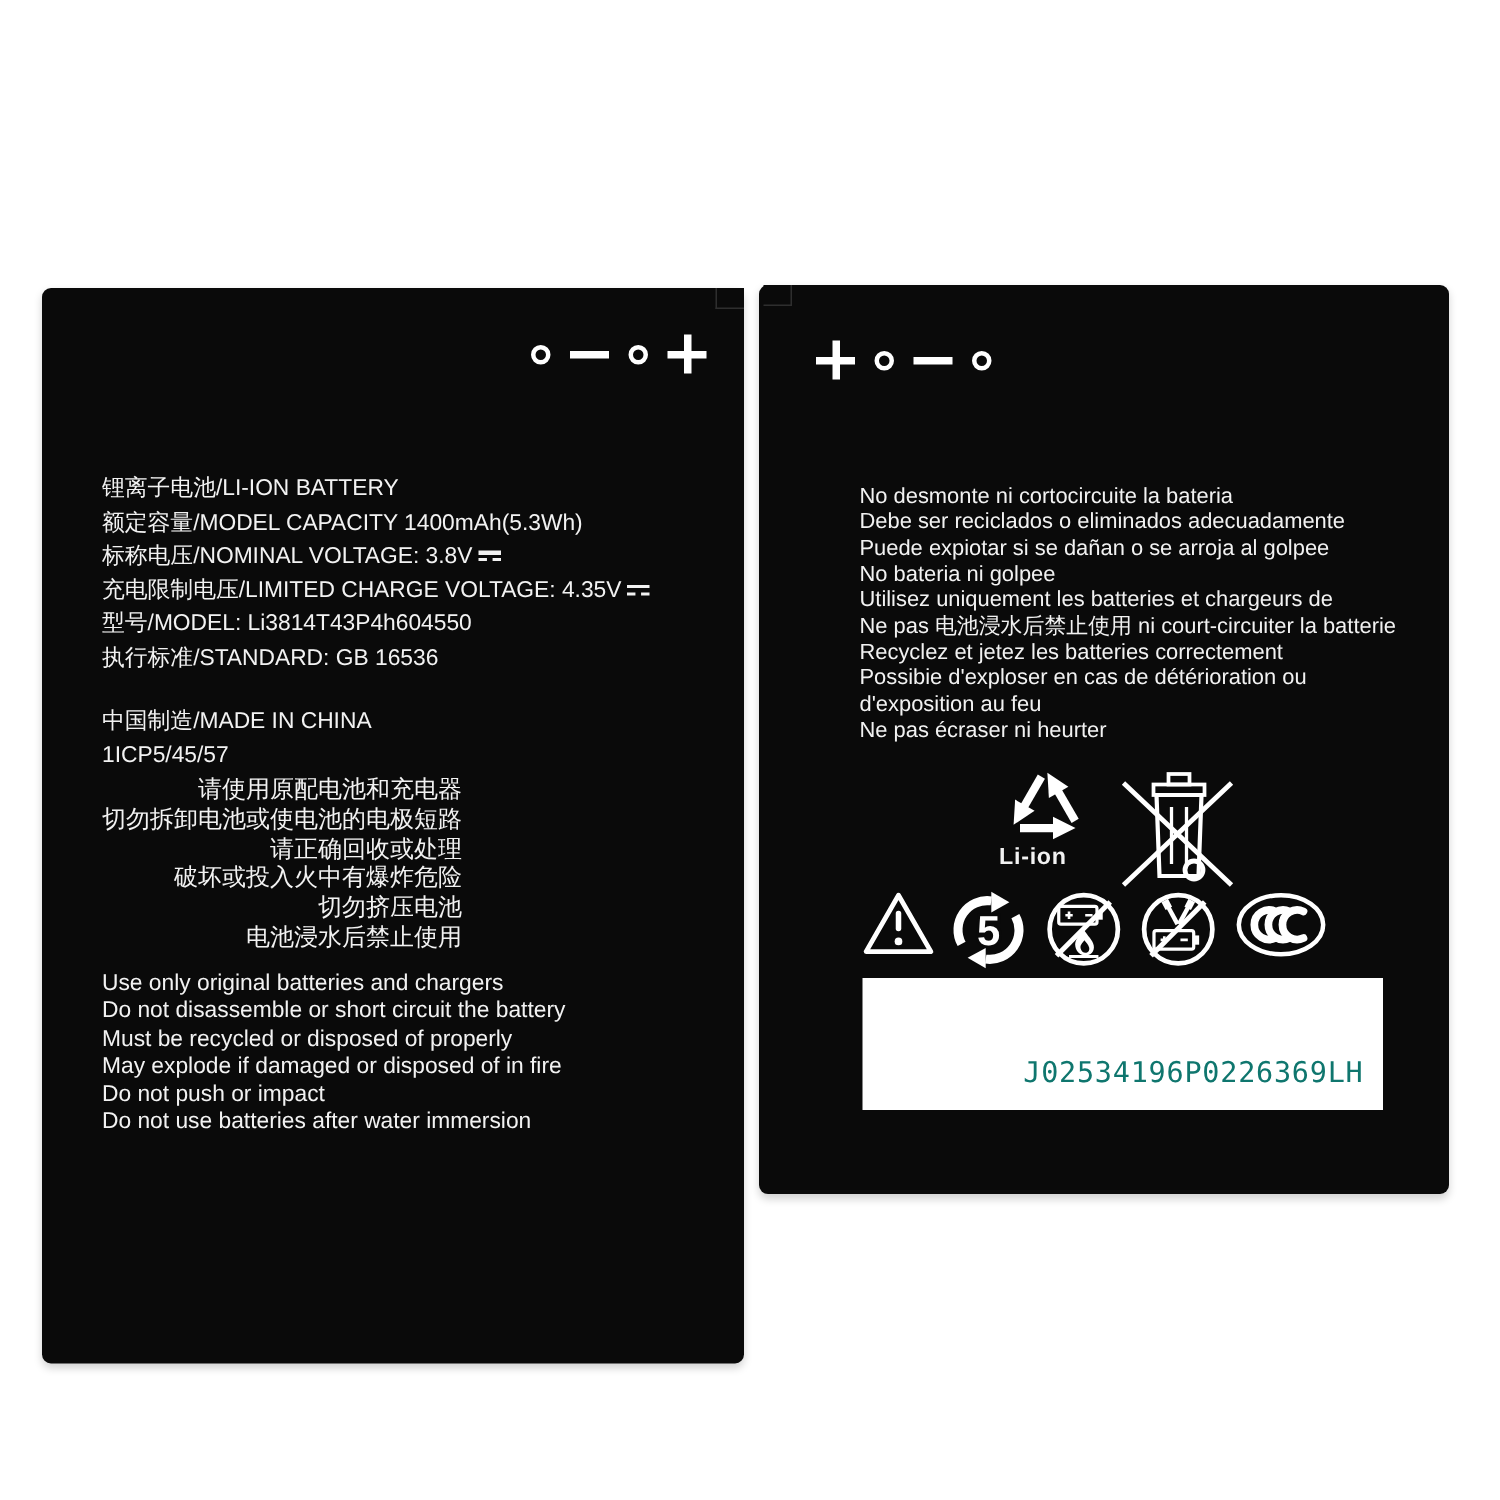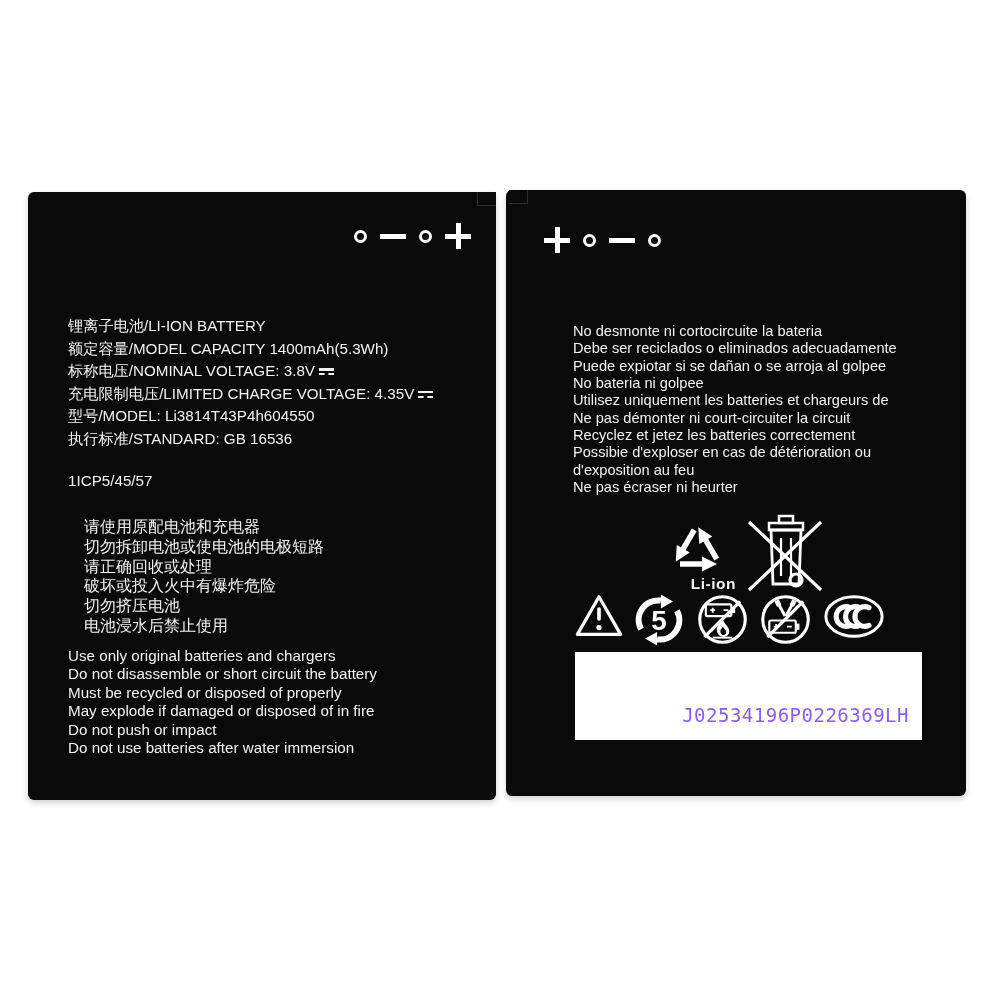--- a/index.html
+++ b/index.html
@@ -7,64 +7,64 @@
     width:1000px;height:1000px;background:#ffffff;position:relative;overflow:hidden;
     font-family:"Liberation Sans","DejaVu Sans",sans-serif;
     -webkit-font-smoothing:antialiased;
   }
   .stage{position:absolute;inset:0;}
   .battery{
     position:absolute;background:#0a0a0a;border-radius:6px;
     box-shadow:0 3px 6px rgba(0,0,0,0.18);
     color:#f2f2f2;
   }
-  .battery-left{left:28px;top:192px;width:468px;height:608px;}
+  .battery-left{left:28px;top:192px;width:468px;height:717px;}
   .battery-right{left:506px;top:190px;width:460px;height:606px;}
   
   .seam{position:absolute;top:0;height:13px;width:18px;background:#0a0a0a;}
   .seam-right{right:0;border-left:1.5px solid #2e2e2e;border-bottom:1.5px solid #2e2e2e;}
   .seam-left{left:3px;border-right:1.5px solid #2e2e2e;border-bottom:1.5px solid #2e2e2e;}
 
   
   .terminals{position:absolute;display:flex;align-items:center;gap:13px;height:28px;}
   .terminals-front{top:30px;left:326px;}
   .terminals-back{top:36px;left:38px;}
   .t-circle{width:13px;height:13px;border:3px solid #fff;border-radius:50%;box-sizing:border-box;}
   .t-dash{width:26px;height:5px;background:#fff;}
   .t-plus{position:relative;width:26px;height:26px;}
   .t-plus::before{content:"";position:absolute;left:0;right:0;top:10.5px;height:5px;background:#fff;}
   .t-plus::after{content:"";position:absolute;top:0;bottom:0;left:10.5px;width:5px;background:#fff;}
 
   .txtblock{position:absolute;white-space:nowrap;}
   .spec{left:40px;top:123px;font-size:15.2px;line-height:22.6px;}
   .origin{left:40px;top:277px;font-size:15.2px;line-height:23px;}
-  .cnwarn{left:56px;top:325px;font-size:16px;line-height:19.8px;}
+  .cnwarn{left:40px;top:325px;font-size:16px;line-height:19.8px;text-align:right;}
   .enwarn{left:40px;top:455px;font-size:15.2px;line-height:18.4px;}
   .intlwarn{left:67px;top:133px;font-size:14.6px;line-height:17.35px;}
 
   
   .dc{display:inline-block;position:relative;width:15px;height:9px;margin-left:4px;vertical-align:baseline;}
   .dc::before{content:"";position:absolute;left:0;right:0;top:1px;height:2.5px;background:#f2f2f2;}
   .dc::after{content:"";position:absolute;left:0;right:0;top:6px;border-top:2.5px dashed #f2f2f2;}
-  .recycle-wrap{position:absolute;left:160px;top:328px;width:70px;text-align:right;}
+  .recycle-wrap{position:absolute;left:160px;top:316px;width:70px;text-align:left;}
   .liion-label{font-size:15.5px;font-weight:bold;letter-spacing:.5px;margin-top:1px;}
   .bin-wrap{position:absolute;left:236px;top:320px;}
   .row2{position:absolute;top:404px;left:0;}
   .row2 .ic{position:absolute;top:0;}
   .ic-triangle{left:69px;top:5px;}
   .ic-epup{left:126px;}
   .ic-nofire{left:191px;}
   .ic-notools{left:254px;}
   .ic-ccc{left:316px;top:4px;}
 
   .barcode-strip{
     position:absolute;left:69px;top:462px;width:347px;height:88px;background:#ffffff;
   }
   .serial{
-    position:absolute;right:13px;bottom:14px;color:#8b5cf6;
+    position:absolute;right:13px;bottom:14px;color:#0f766e;
     font-family:"DejaVu Sans Mono","Liberation Mono",monospace;
     font-size:19px;letter-spacing:.5px;
   }
   svg{display:block;}
 </style>
 </head>
 <body>
 
 <div class="stage">
 
@@ -81,20 +81,21 @@
     <div class="txtblock spec">
       <div><span>锂离子电池/LI-ION BATTERY</span></div>
       <div><span>额定容量/MODEL CAPACITY 1400mAh(5.3Wh)</span></div>
       <div><span>标称电压/NOMINAL VOLTAGE: 3.8V</span><span class="dc"></span></div>
       <div><span>充电限制电压/LIMITED CHARGE VOLTAGE: 4.35V</span><span class="dc"></span></div>
       <div><span>型号/MODEL: Li3814T43P4h604550</span></div>
       <div><span>执行标准/STANDARD: GB 16536</span></div>
     </div>
 
     <div class="txtblock origin">
+      <div>中国制造/MADE IN CHINA</div>
       <div>1ICP5/45/57</div>
     </div>
 
     <div class="txtblock cnwarn">
       <div>请使用原配电池和充电器</div>
       <div>切勿拆卸电池或使电池的电极短路</div>
       <div>请正确回收或处理</div>
       <div>破坏或投入火中有爆炸危险</div>
       <div>切勿挤压电池</div>
       <div>电池浸水后禁止使用</div>
@@ -119,21 +120,21 @@
       <span class="t-dash"></span>
       <span class="t-circle"></span>
     </div>
 
     <div class="txtblock intlwarn">
       <div>No desmonte ni cortocircuite la bateria</div>
       <div>Debe ser reciclados o eliminados adecuadamente</div>
       <div>Puede expiotar si se dañan o se arroja al golpee</div>
       <div>No bateria ni golpee</div>
       <div>Utilisez uniquement les batteries et chargeurs de</div>
-      <div>Ne pas démonter ni court-circuiter la circuit</div>
+      <div>Ne pas 电池浸水后禁止使用 ni court-circuiter la batterie</div>
       <div>Recyclez et jetez les batteries correctement</div>
       <div>Possibie d'exploser en cas de détérioration ou</div>
       <div>d'exposition au feu</div>
       <div>Ne pas écraser ni heurter</div>
     </div>
 
     <div class="recycle-wrap">
       <svg width="62" height="56" viewBox="0 0 60 56">
         <g fill="#fff" stroke="#fff">
           <g>

